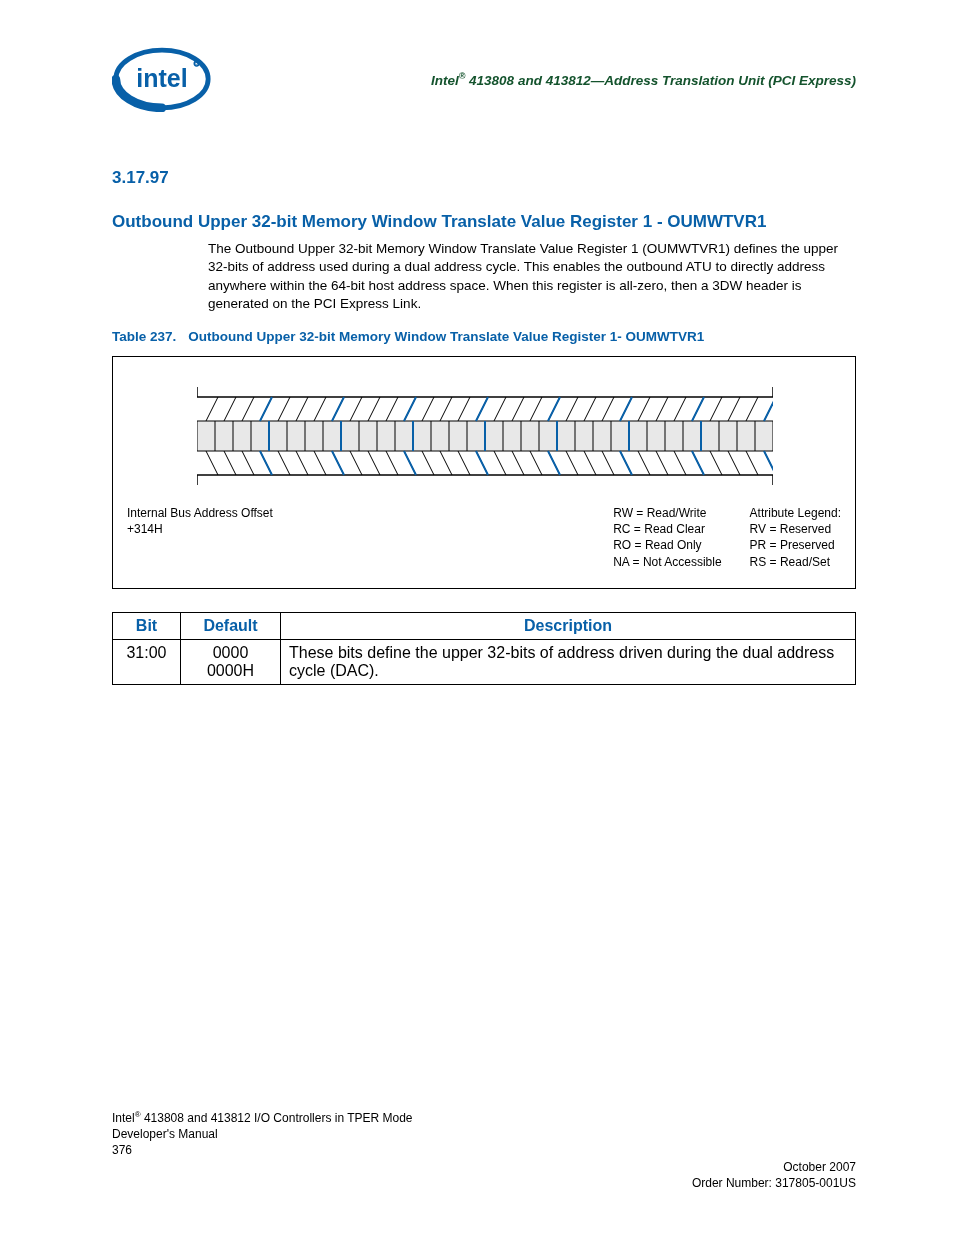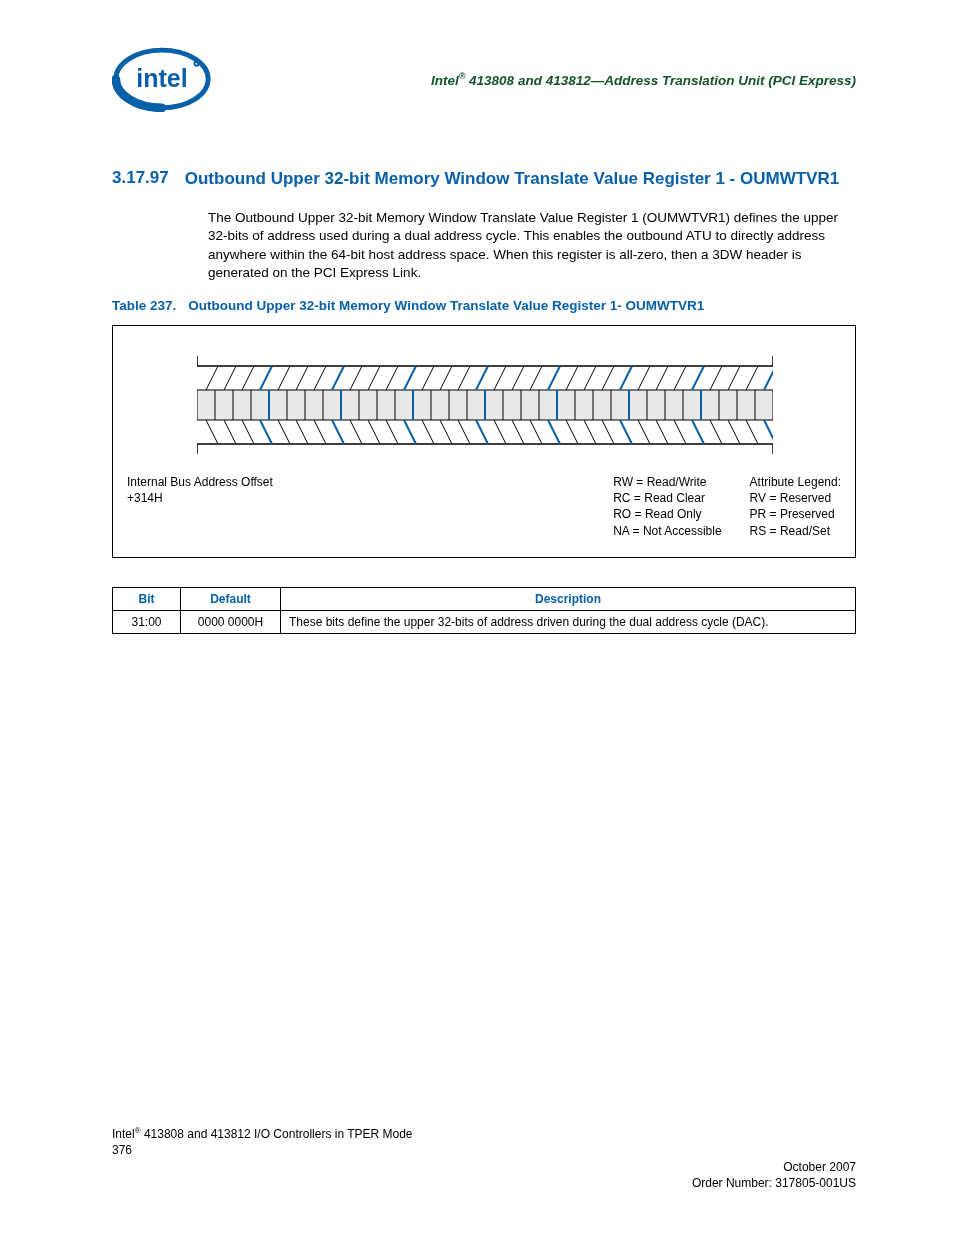--- a/index.html
+++ b/index.html
@@ -26,22 +26,23 @@
   .logo svg { width: 100%; height: 100%; }
   .header-title {
     font-style: italic;
     font-weight: bold;
     font-size: 13.5px;
     color: #14532d;
   }
   .header-title sup { font-size: 9px; }
   .section-row {
     display: flex;
-    gap: 16px;
-    margin-bottom: 20px;
+    gap: 23px;
+    margin-bottom: 8px;
+    flex-direction: column;
   }
   .section-number {
     color: #0860a8;
     font-weight: bold;
     font-size: 17px;
     white-space: nowrap;
   }
   .section-title {
     color: #0860a8;
     font-weight: bold;
@@ -89,22 +90,22 @@
   }
   .legend-left { line-height: 1.35; }
   .legend-right {
     display: flex;
     gap: 28px;
   }
   .legend-col { line-height: 1.35; }
   .bits-table {
     border-collapse: collapse;
     width: 100%;
-    margin-top: 29px;
-    font-size: 12px;
+    margin-top: 23px;
+    font-size: 16px;
   }
   .bits-table th, .bits-table td {
     border: 1px solid #000;
     padding: 4px 8px;
     text-align: left;
     vertical-align: top;
   }
   .bits-table th {
     color: #0860a8;
     font-weight: bold;
@@ -348,19 +349,20 @@
       <td>These bits define the upper 32-bits of address driven during the dual address cycle (DAC).</td>
     </tr>
   </tbody>
 </table>
 
 <div class="footer">
   <div class="footer-left">
     <div>
       <span>Intel</span><sup>®</sup><span> 413808 and 413812 I/O Controllers in TPER Mode</span>
     </div>
+    <div>Developer's Manual</div>
     <div>376</div>
   </div>
   <div class="footer-right">
     <div>October 2007</div>
     <div>Order Number: 317805-001US</div>
   </div>
 </div>
 
 </body></html>

